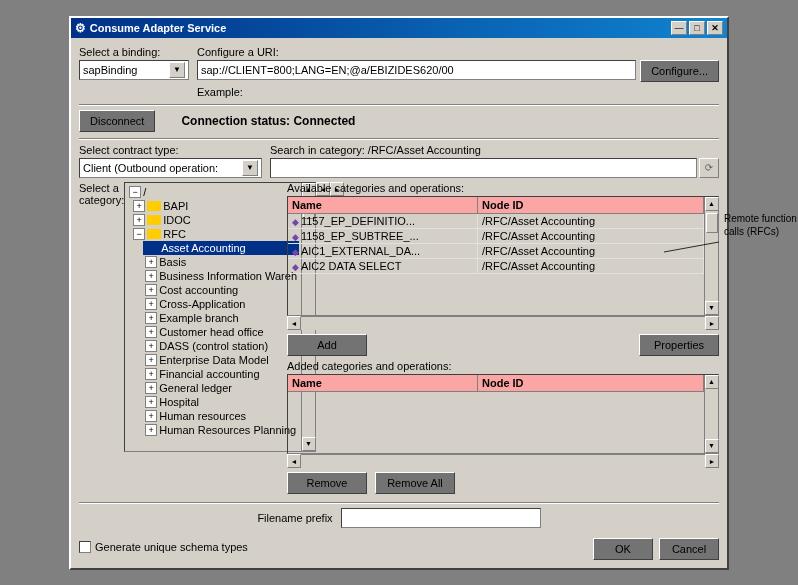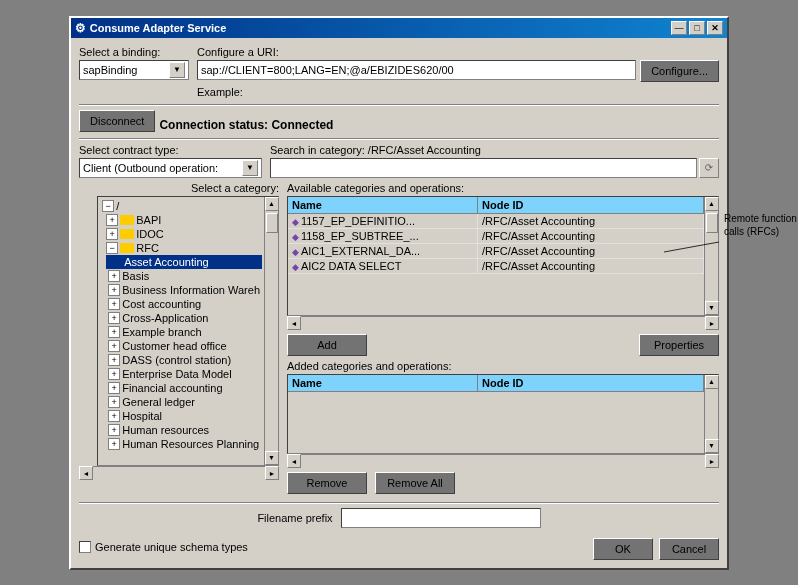--- a/index.html
+++ b/index.html
@@ -121,22 +121,22 @@
       white-space: nowrap;
     }
     .divider {
       border: none;
       border-top: 1px solid #808080;
       border-bottom: 1px solid #ffffff;
       margin: 4px 0;
     }
     .connection-row {
       display: flex;
-      align-items: flex-end;
-      gap: 4px;
+      align-items: center;
+      gap: 26px;
       margin-bottom: 6px;
     }
     .connection-status {
       font-size: 12px;
       font-weight: bold;
       color: #000;
     }
     .section-row {
       display: flex;
       align-items: center;
@@ -144,22 +144,20 @@
       margin-bottom: 4px;
     }
     .main-area {
       display: flex;
       gap: 8px;
       flex: 1;
     }
     .left-panel {
       width: 200px;
       display: flex;
-      flex-direction: column;
-      align-items: flex-end;
     }
     .right-panel {
       flex: 1;
       display: flex;
       flex-direction: column;
     }
     .panel-label {
       font-size: 11px;
       margin-bottom: 2px;
     }
@@ -195,24 +193,24 @@
       flex-shrink: 0;
     }
     .folder-icon {
       width: 14px;
       height: 10px;
       background: #ffcc00;
       display: inline-block;
       flex-shrink: 0;
     }
     .indent1 { margin-left: 4px; }
-    .indent2 { margin-left: 6px; }
+    .indent2 { margin-left: 16px; }
     .table-header {
       display: flex;
-      background: #7dd3fc;
+      background: #fca5a5;
       border-bottom: 1px solid #808080;
     }
     .th {
       padding: 2px 4px;
       border-right: 1px solid #808080;
       font-size: 11px;
       font-weight: bold;
     }
     .table-body {
       overflow-y: auto;

